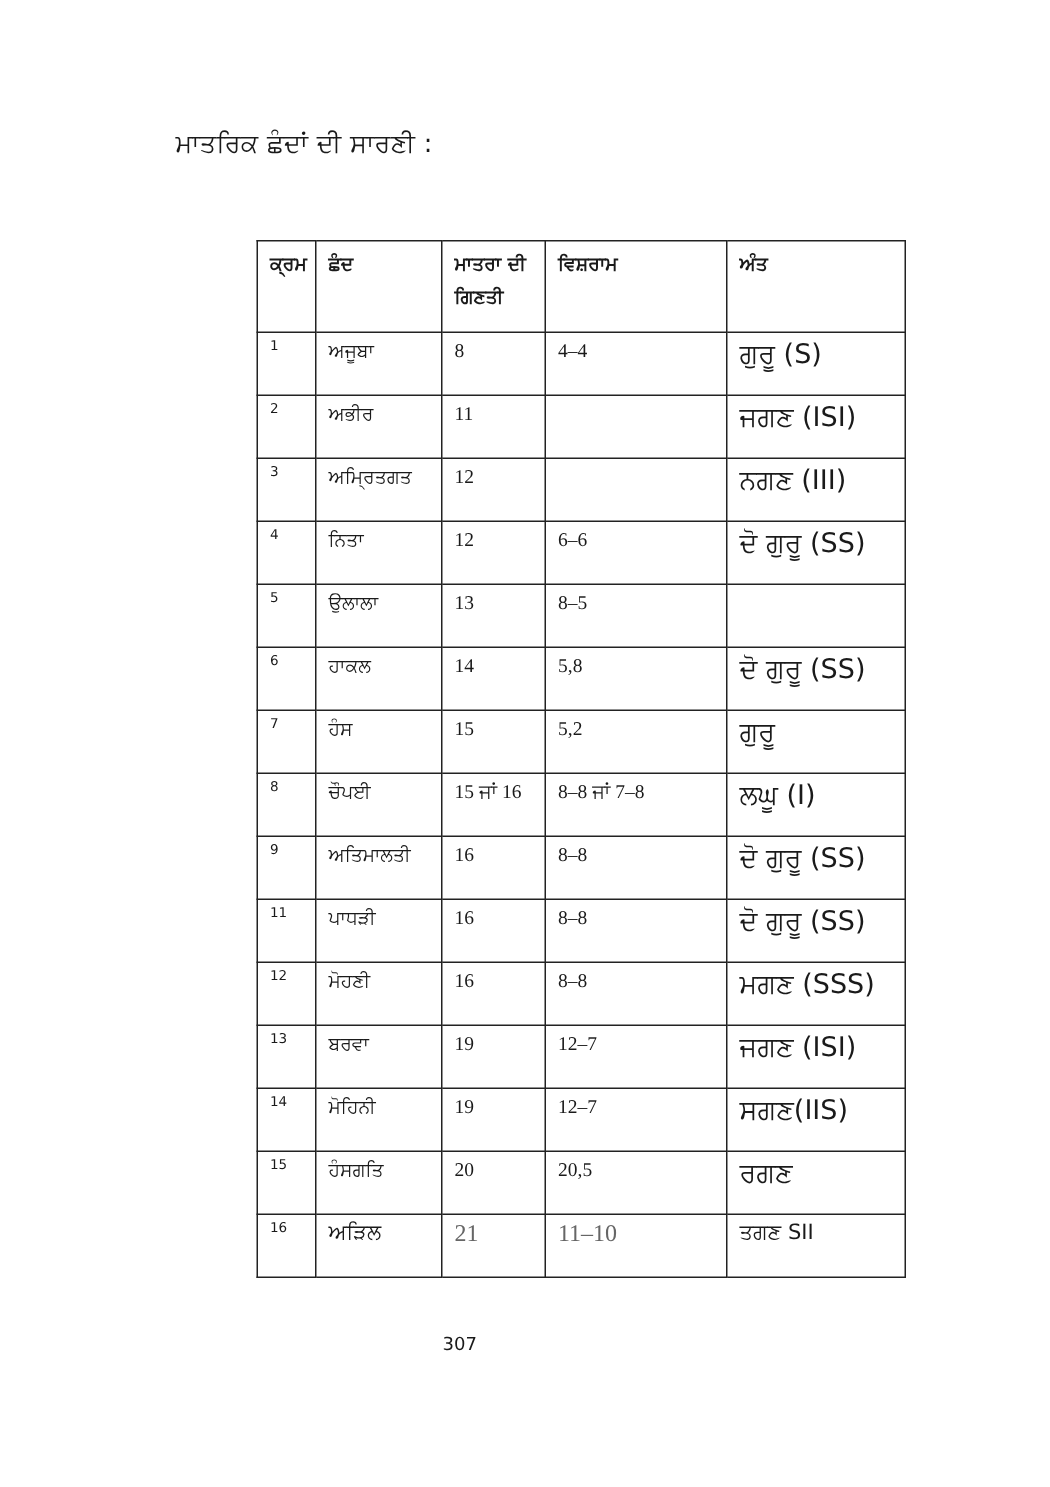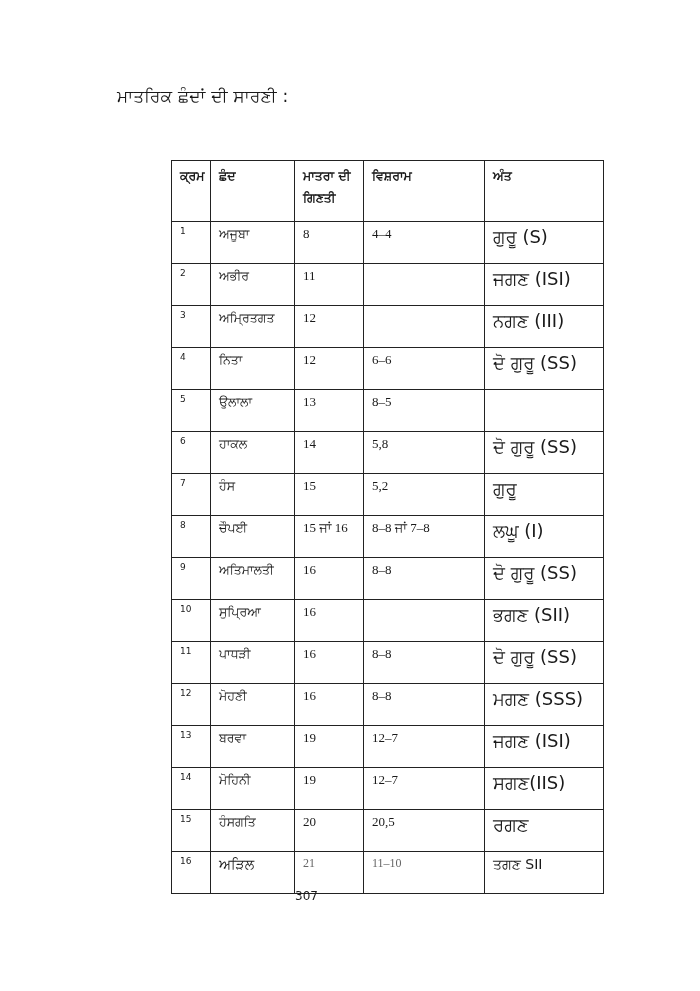--- a/index.html
+++ b/index.html
@@ -8,21 +8,21 @@
   .title { position: absolute; left: 117px; top: 86px; font-size: 17px; letter-spacing: 0.2px; }
   table.grid { position: absolute; left: 155px; top: 160px; border-collapse: collapse;
                table-layout: fixed; width: 432px; margin-left: 16px; }
   table.grid td, table.grid th { border: 1.3px solid #222; vertical-align: top; padding: 4px 0 0 8px;
                font-weight: normal; text-align: left; }
   th { height: 56px; font-size: 12.5px; line-height: 22px; font-weight: bold !important; }
   td { height: 37px; font-size: 12.5px; }
   td.num { font-family: "DejaVu Sans", sans-serif; font-size: 9px; padding-top: 9px; }
   td.mat, td.vis { font-family: "Liberation Serif", serif; font-size: 13px; padding-top: 5px; }
   td.ant { font-size: 18px; }
-  tr.faint td.mat, tr.faint td.vis { font-size: 12px; color: #666; }
+  tr.faint td.mat, tr.faint td.vis { font-size: 16px; color: #666; }
   tr.faint td.ant, tr.faint td.name { font-size: 14px; }
   .pageno { position: absolute; left: 0; width: 613px; top: 889px; text-align: center;
             font-size: 12px; }
 </style>
 </head>
 <body>
 
 <div class="title">ਮਾਤਰਿਕ ਛੰਦਾਂ ਦੀ ਸਾਰਣੀ :</div>
 
 <table class="grid">
@@ -100,27 +100,20 @@
         <td class="ant"> ਲਘੂ (I)</td>
       </tr>
       <tr>
         <td class="num">9</td>
         <td class="name">ਅਤਿਮਾਲਤੀ</td>
         <td class="mat">16</td>
         <td class="vis">8–8</td>
         <td class="ant">ਦੋ ਗੁਰੂ (SS)</td>
       </tr>
       <tr>
-        <td class="num">10</td>
-        <td class="name">ਸੁਪ੍ਰਿਆ</td>
-        <td class="mat">16</td>
-        <td class="vis"></td>
-        <td class="ant">ਭਗਣ (SII)</td>
-      </tr>
-      <tr>
         <td class="num">11</td>
         <td class="name">ਪਾਧੜੀ</td>
         <td class="mat">16</td>
         <td class="vis">8–8</td>
         <td class="ant">ਦੋ ਗੁਰੂ (SS)</td>
       </tr>
       <tr>
         <td class="num">12</td>
         <td class="name">ਮੋਹਣੀ</td>
         <td class="mat">16</td>

